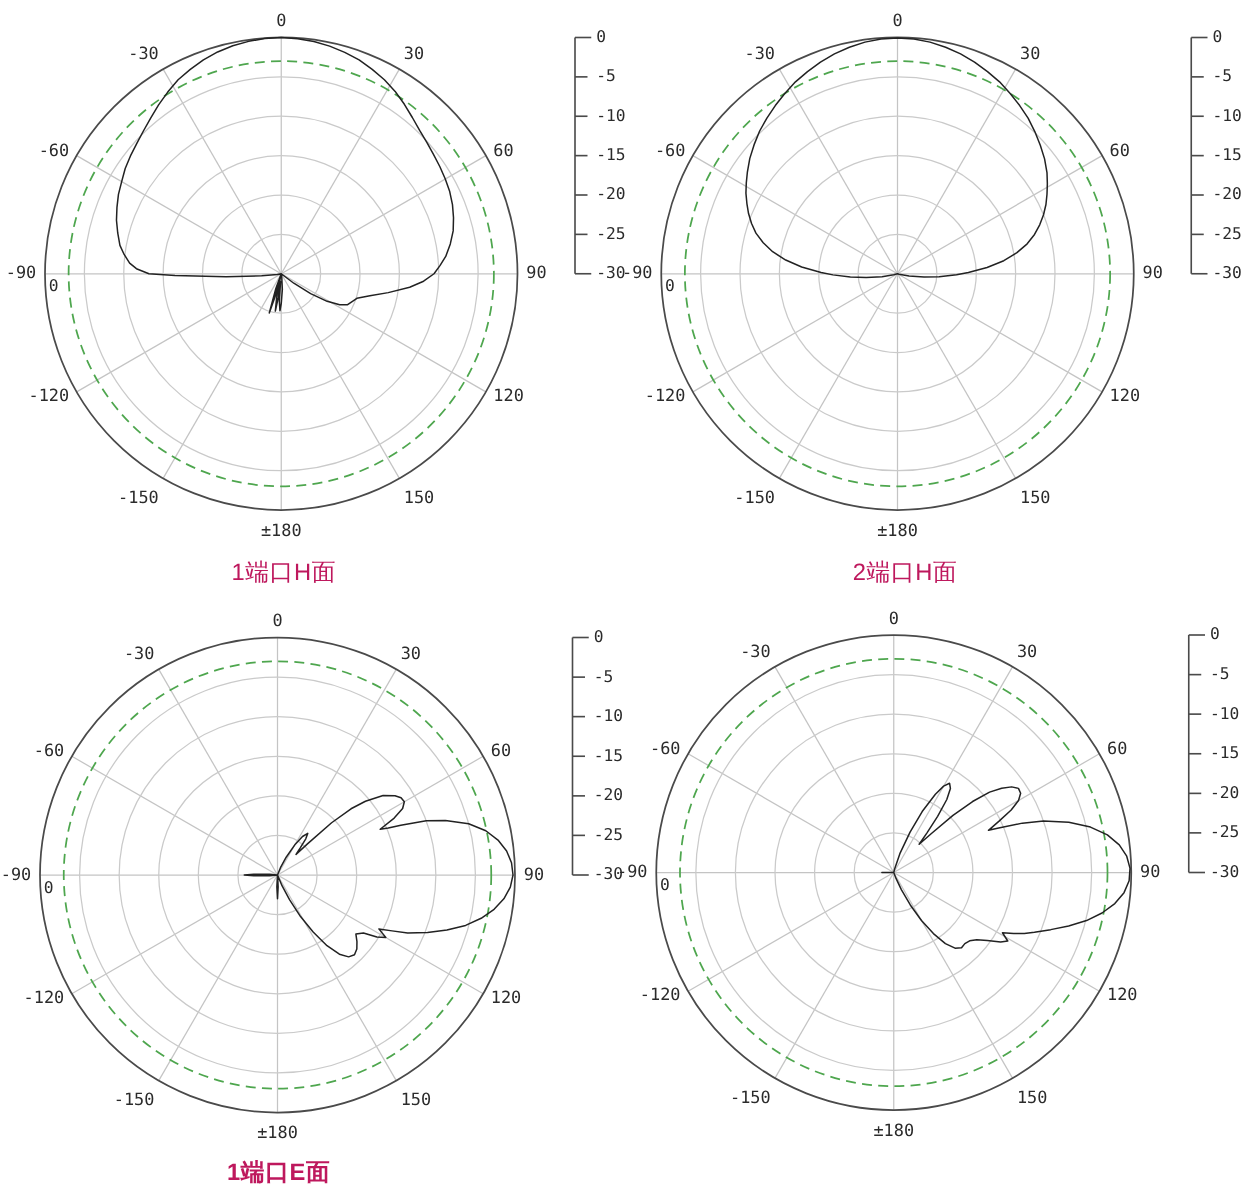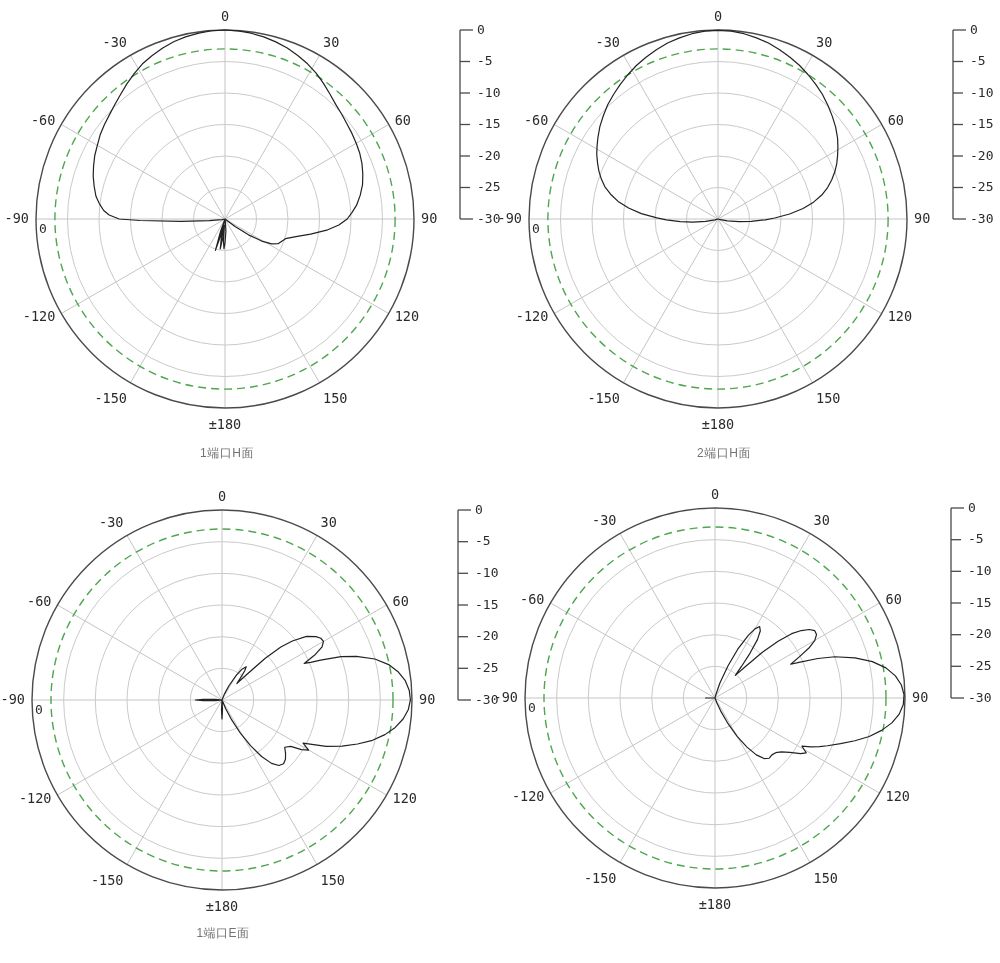--- a/index.html
+++ b/index.html
@@ -7,28 +7,28 @@
     position:relative;
     width:1000px;height:963px;
     background:#ffffff;
     font-family:"Liberation Sans","DejaVu Sans",sans-serif;
     overflow:hidden;
   }
   #charts{position:absolute;left:0;top:0;}
   .chart-title{
     position:absolute;
     transform:translateX(-50%);
-    font-size:12px;
-    color:#737373;
+    font-size:19px;
+    color:#be185d;
     letter-spacing:0.5px;
     white-space:nowrap;
   }
   .t0{left:227px;top:445px;}
   .t1{left:724px;top:445px;text-align:right;}
-  .t2{left:223px;top:925px;}
+  .t2{left:223px;top:925px;font-weight:bold;}
   .t3{left:716px;top:975px;font-weight:bold;}
 </style>
 </head>
 <body>
 
 <div class="page">
   <svg id="charts" width="1000" height="963" viewBox="0 0 1000 963">
       <g>
         <line x1="225" y1="219" x2="225.00" y2="30.00" stroke="#c4c4c4" stroke-width="1"></line>
         <line x1="225" y1="219" x2="319.50" y2="55.32" stroke="#c4c4c4" stroke-width="1"></line>

